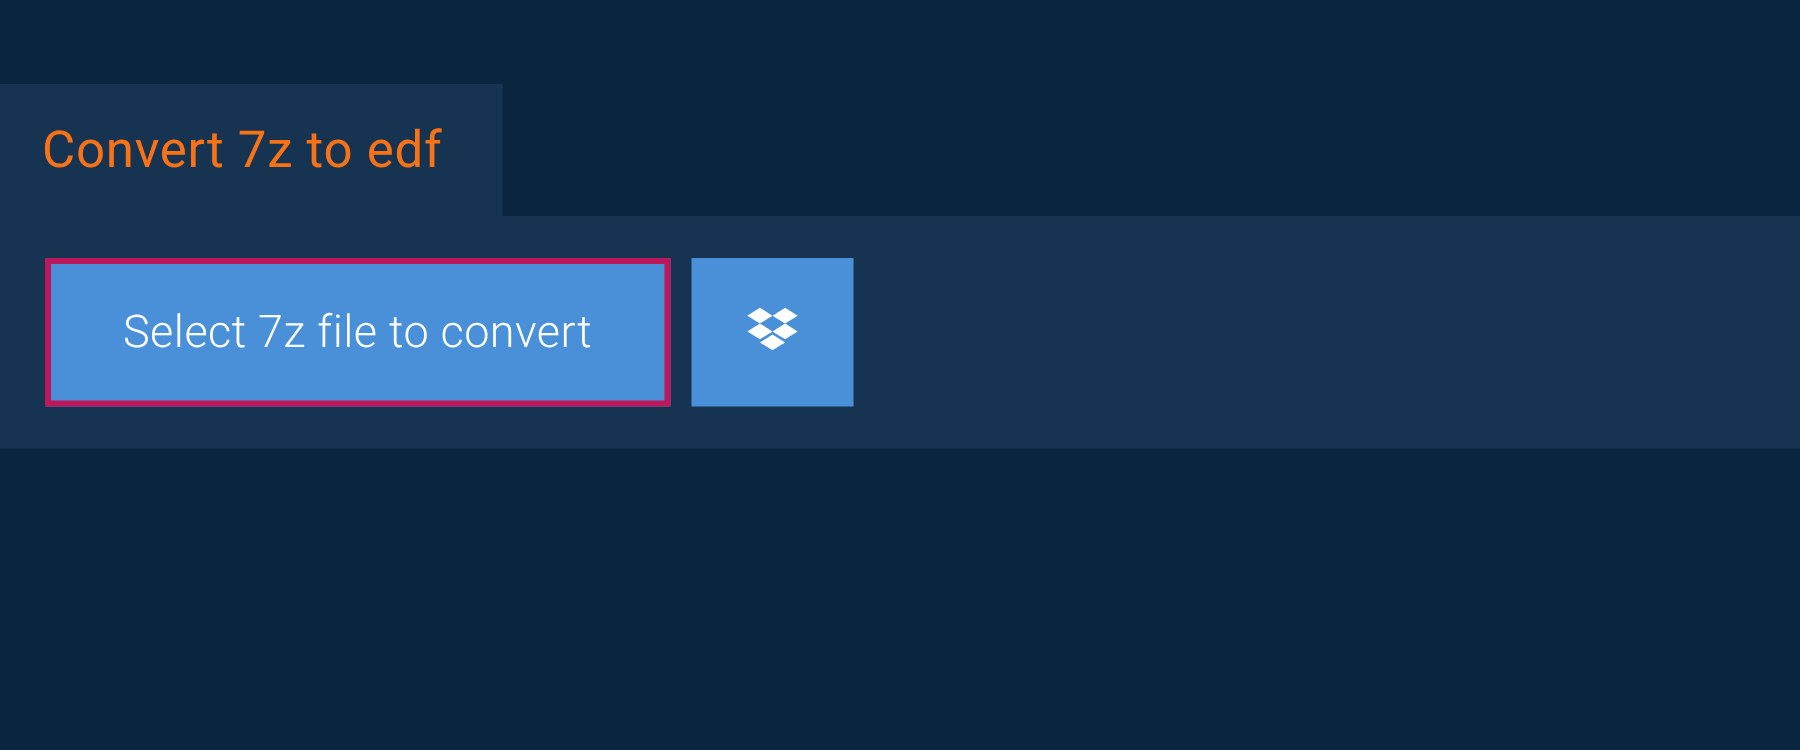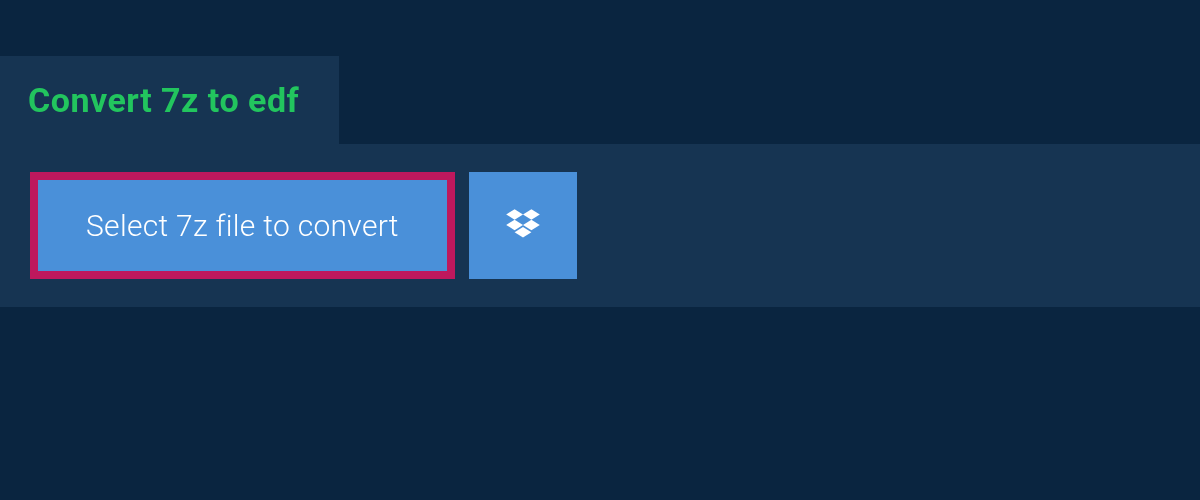--- a/index.html
+++ b/index.html
@@ -15,38 +15,38 @@
       overflow: hidden;
     }
     .tab-header {
       background: #163452;
       display: inline-block;
       padding: 24px 40px 24px 28px;
       margin-top: 56px;
       margin-left: 0;
     }
     .tab-title {
-      color: #22c55e;
+      color: #f97316;
       font-size: 34px;
-      font-weight: 700;
+      font-weight: 400;
       letter-spacing: 0.5px;
     }
     .panel {
       background: #163452;
       padding: 28px 30px;
       width: 100%;
     }
     .button-row {
       display: flex;
       gap: 14px;
       align-items: stretch;
     }
     .select-file-button {
       background: #4a90d9;
-      border: 8px solid #be185d;
+      border: 4px solid #be185d;
       color: #ffffff;
       font-size: 30px;
       font-weight: 300;
       padding: 28px 48px;
       cursor: pointer;
       display: flex;
       align-items: center;
       justify-content: center;
       letter-spacing: 0.3px;
     }

